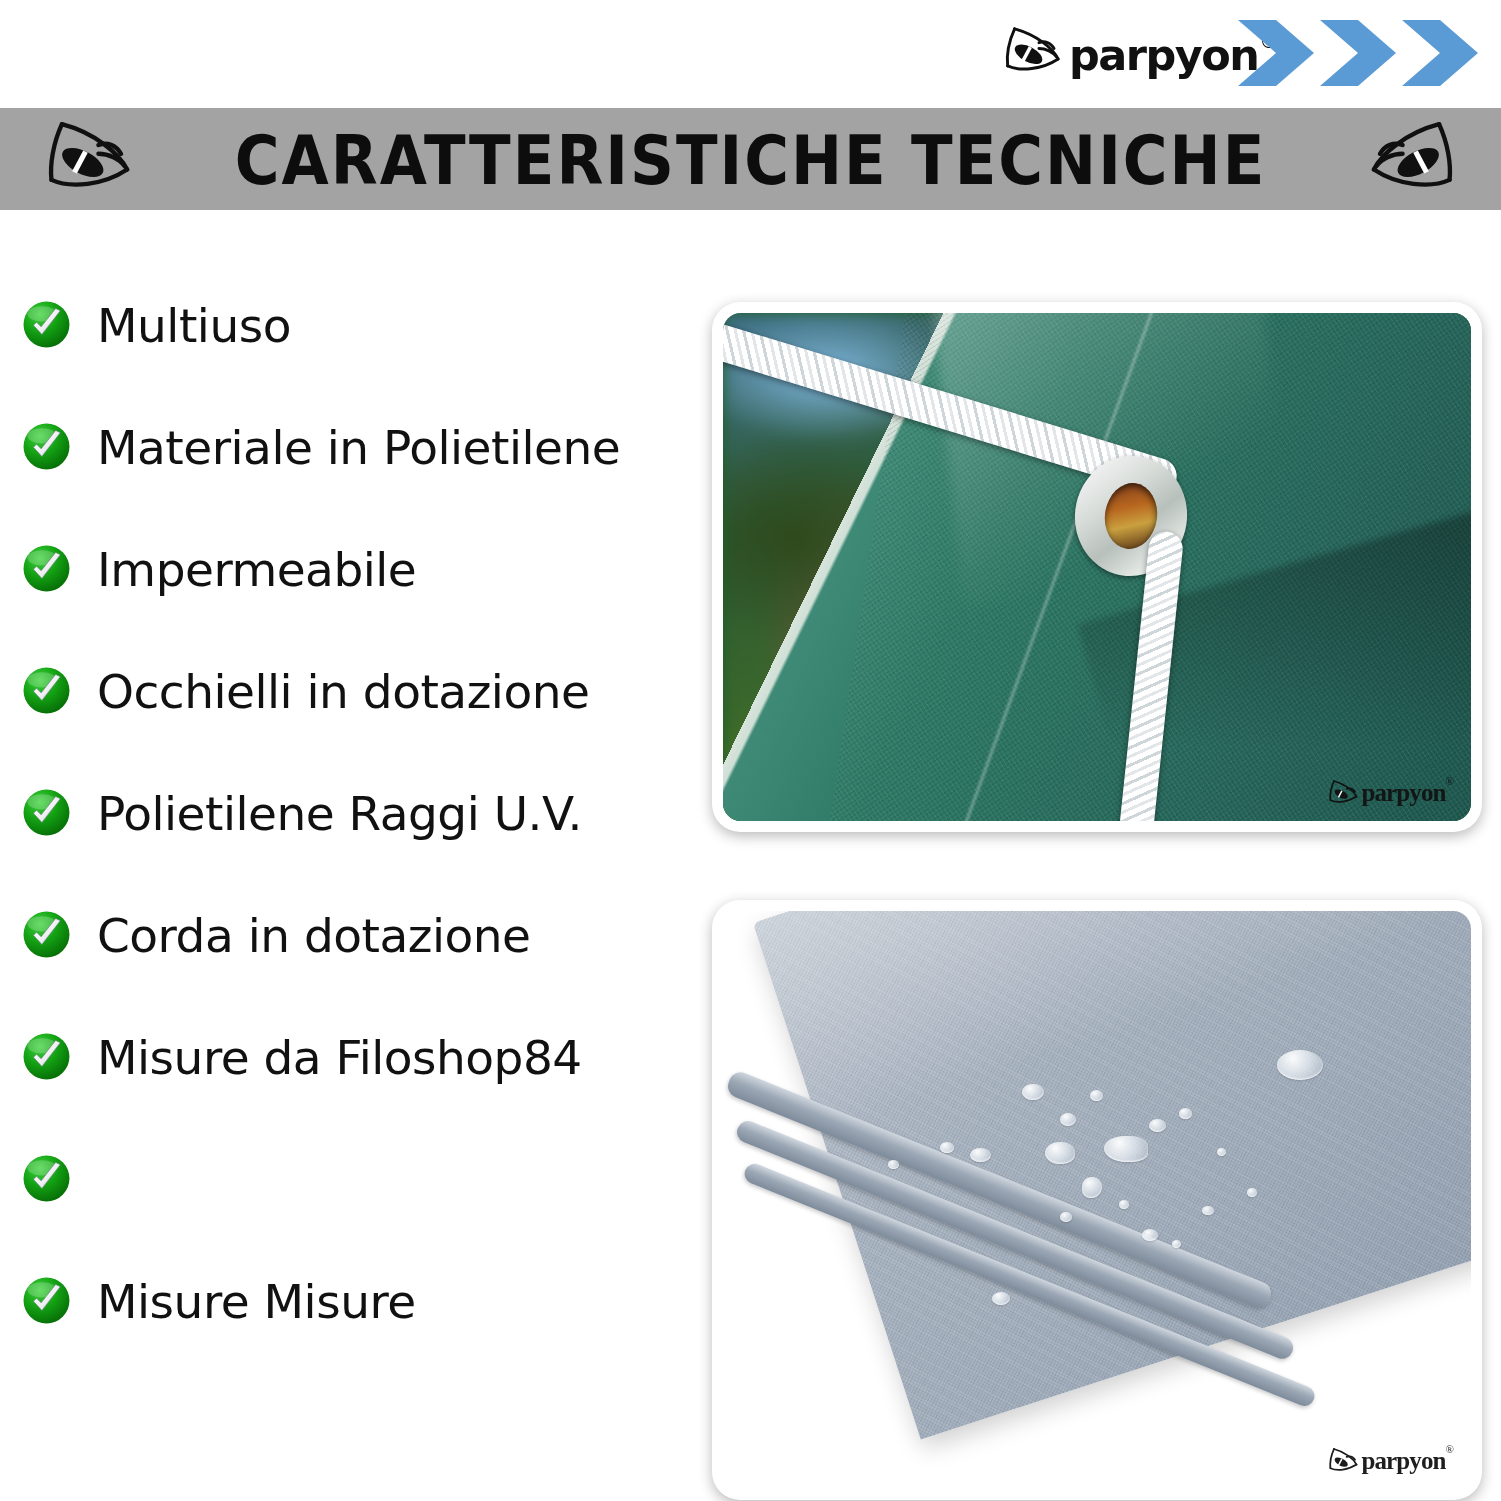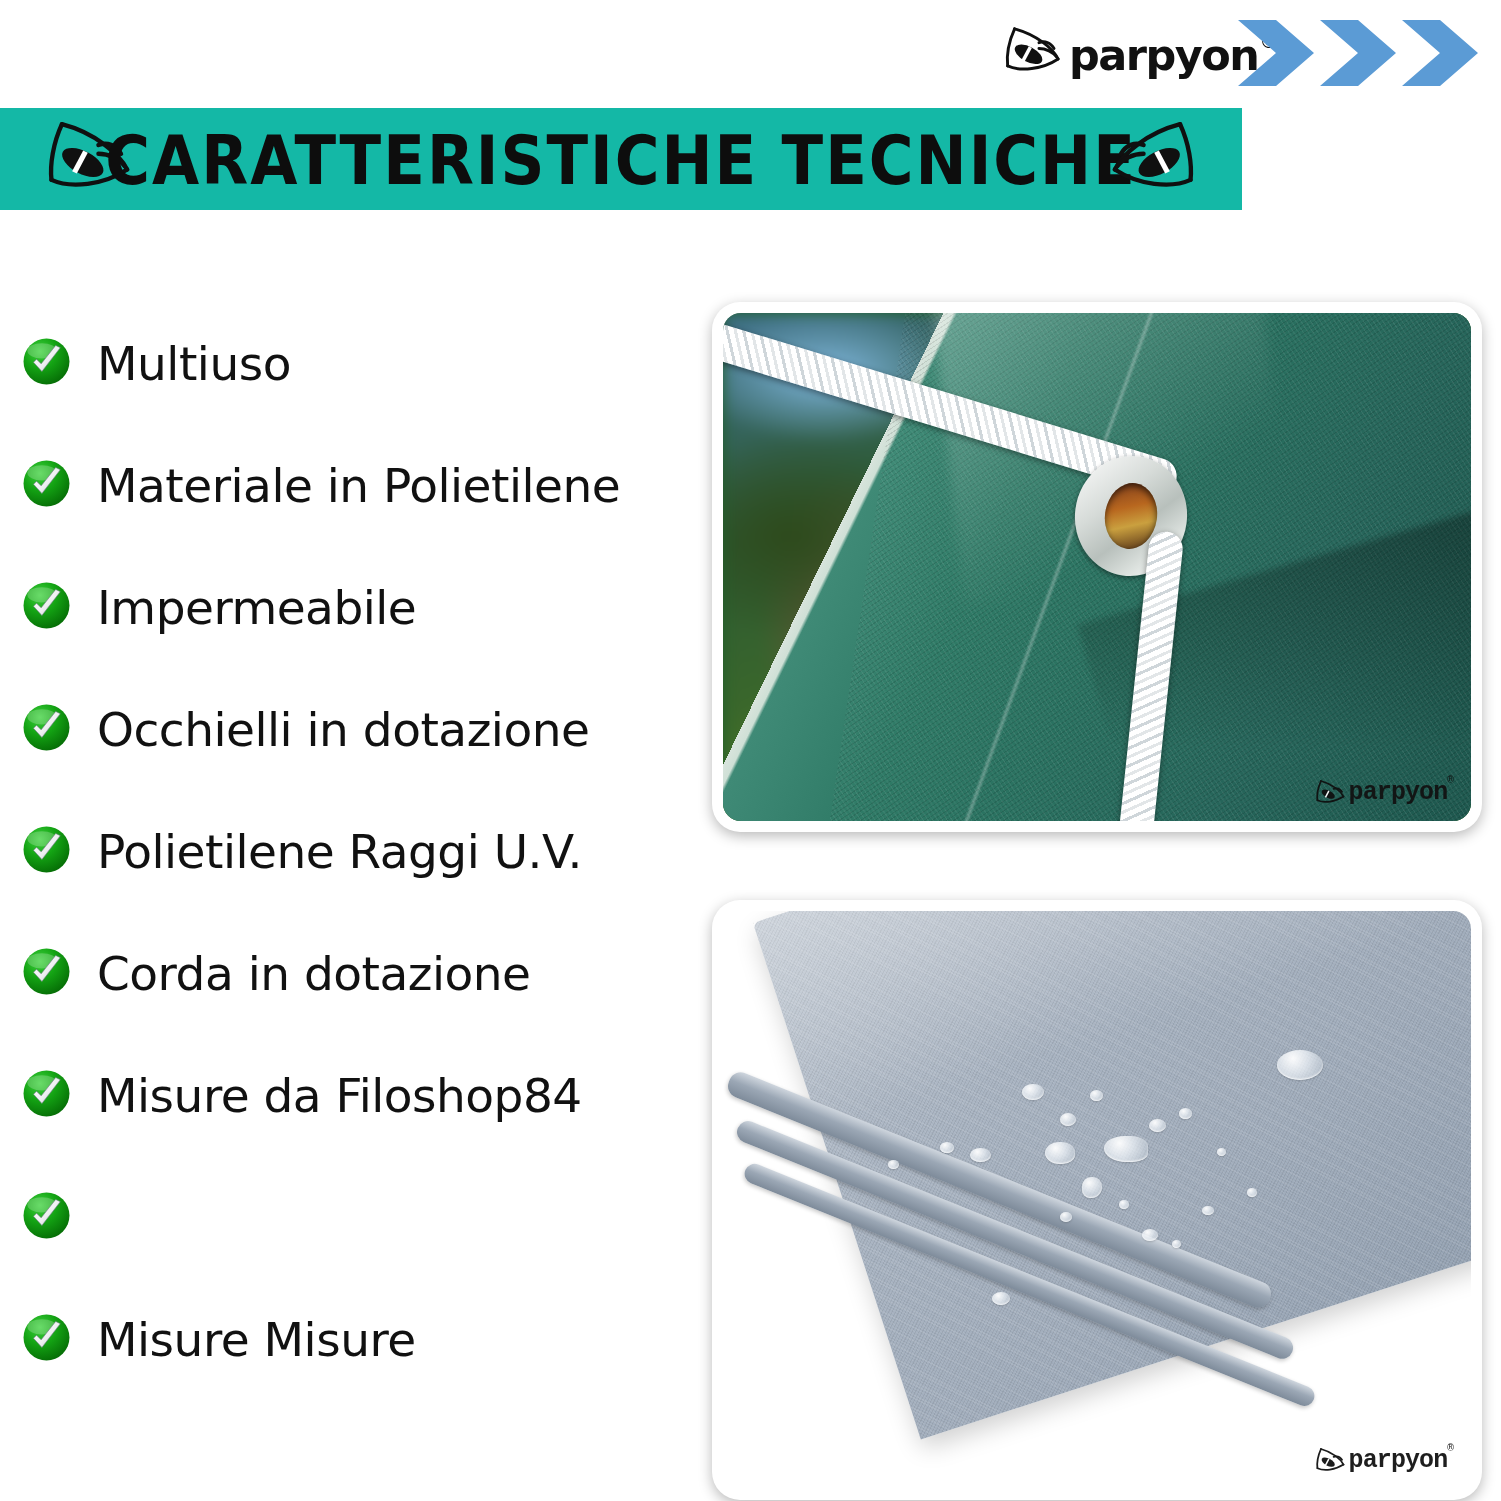--- a/index.html
+++ b/index.html
@@ -28,22 +28,22 @@
     letter-spacing:-1.5px;line-height:1;position:relative;top:3px;
   }
   .brand-reg{
     font-size:19px;vertical-align:super;font-weight:normal;
     letter-spacing:0;position:relative;top:-6px;left:1px;
   }
   .chevrons{position:absolute;left:1238px;top:18px;width:250px;height:70px;}
 
   
   .banner{
-    position:absolute;left:0;top:108px;width:1242px;height:102px;
-    background:#14b8a6;
+    position:absolute;left:0;top:108px;width:1501px;height:102px;
+    background:#a3a3a3;
     display:flex;align-items:center;justify-content:center;
   }
   .banner-title{
     font-family:"DejaVu Sans", sans-serif;
     font-weight:bold;
     font-size:61px;
     color:#0d0d0d;
     letter-spacing:2px;
     white-space:nowrap;
     transform:scaleY(1.12);
@@ -58,21 +58,21 @@
 
   
   .body-wrap{position:absolute;left:0;top:210px;width:1501px;height:1291px;}
 
   
   .feature-list{
     position:absolute;left:0;top:0;width:700px;height:1291px;
     padding-top:92px;box-sizing:border-box;
   }
   .feature-item{
-    display:flex;align-items:center;
+    display:flex;align-items:flex-start;
     height:122px;
     padding-left:22px;box-sizing:border-box;
   }
   .check-icon{
     width:49px;height:49px;flex:0 0 auto;margin-right:26px;
     position:relative;top:-2px;
   }
   .feature-label{
     font-family:"DejaVu Sans", sans-serif;
     font-size:47px;
@@ -221,21 +221,21 @@
     box-shadow:0 1px 2px rgba(0,0,0,0.16), inset 0 -1px 2px rgba(255,255,255,0.85);
   }
 
   .watermark{
     position:absolute;right:18px;bottom:14px;
     display:flex;align-items:center;
     opacity:0.95;
   }
   .watermark .wm-mark{width:30px;height:28px;margin-right:4px;}
   .watermark .wm-text{
-    font-family:Liberation Mono, monospace;
+    font-family:Liberation Serif, serif;
     font-weight:bold;font-size:25px;color:#121212;letter-spacing:-0.9px;
   }
   .watermark .wm-reg{font-size:11px;vertical-align:super;font-weight:normal;position:relative;top:-7px;}
 </style>
 </head>
 <body>
 
 <div class="page">
 
   <div class="header">

